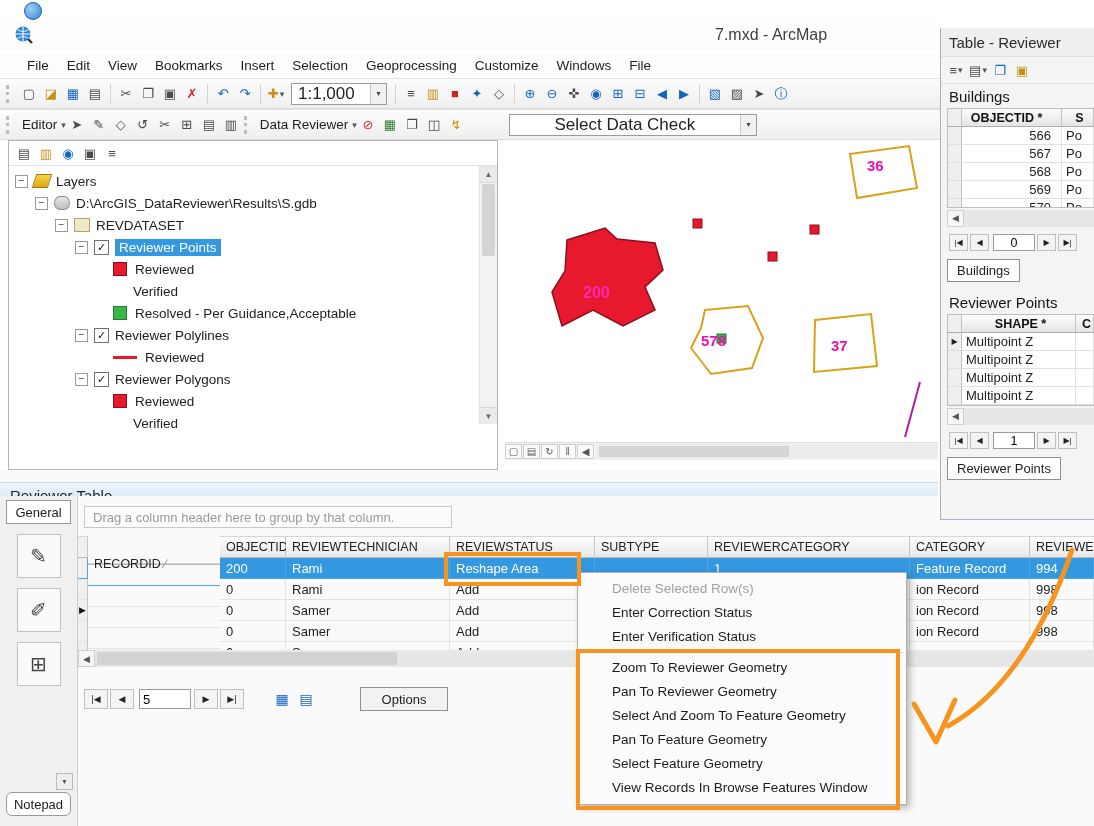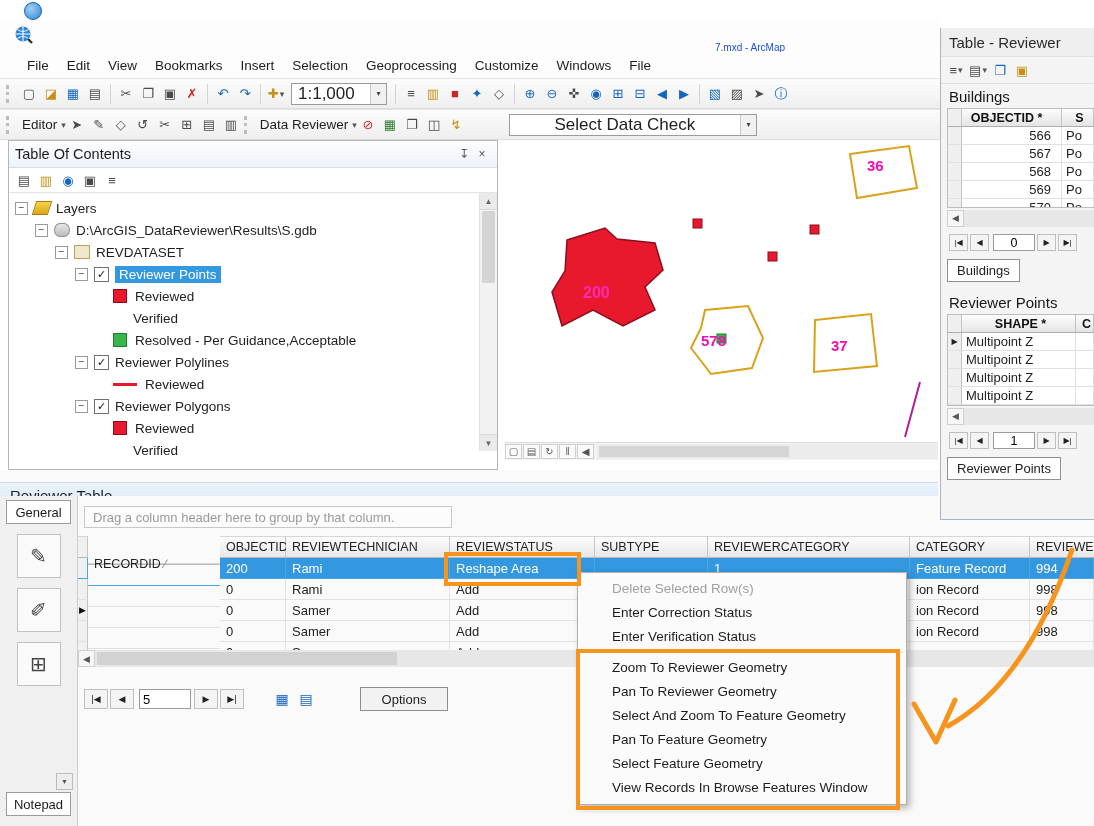--- a/index.html
+++ b/index.html
@@ -5,21 +5,21 @@
   html,body{margin:0;padding:0;background:#fff;}
   .app{position:relative;width:1094px;height:826px;overflow:hidden;background:#fff;
        font-family:"Liberation Sans","DejaVu Sans",sans-serif;font-size:13px;color:#222;}
 
   
   .topstrip{position:absolute;left:0;top:0;width:100%;height:20px;background:#fff;}
   .mini-globe{position:absolute;left:24px;top:2px;width:16px;height:16px;border-radius:50%;
       background:radial-gradient(circle at 35% 35%, #9fd0f5, #2e86d8);border:1px solid #1b5fa8;}
   .titlebar{position:absolute;left:0;top:20px;width:940px;height:30px;background:#fdfdfd;}
   .globe-icon{position:absolute;left:14px;top:5px;}
-  .wtitle{position:absolute;left:715px;top:22px;font-size:10px;color:#1d4ed8;}
+  .wtitle{position:absolute;left:715px;top:6px;font-size:16px;color:#404040;}
   .menubar{position:absolute;left:0;top:52px;width:940px;height:26px;background:#fdfdfd;
       display:flex;align-items:center;padding-left:18px;box-sizing:border-box;}
   .menu-item{padding:3px 9px;font-size:13.5px;color:#1d1d1d;cursor:default;}
   .toolbar{position:absolute;left:0;width:940px;height:31px;background:linear-gradient(#fcfcfc,#efefef);
       border-top:1px solid #e4e4e4;border-bottom:1px solid #dcdcdc;display:flex;align-items:center;
       box-sizing:border-box;padding-left:4px;}
   .t1{top:78px;} .t2{top:109px;}
   .grip{width:4px;height:18px;border-left:3px dotted #bdbdbd;margin:0 5px 0 2px;}
   .tsep{width:1px;height:20px;background:#d3d3d3;margin:0 4px;}
   .ib{width:20px;height:20px;display:inline-flex;align-items:center;justify-content:center;
@@ -79,21 +79,21 @@
   .ms-thumb{position:absolute;left:2px;top:2px;width:190px;height:11px;background:#d6d6d6;}
 
   
   .rtp{position:absolute;left:0;top:470px;width:1094px;height:356px;background:#fafafa;z-index:3;}
   .rtp-title{width:938px;height:26px;background:linear-gradient(#ecf3fb,#d7e6f5);border-top:1px solid #c9d8e8;
       box-sizing:border-box;display:flex;align-items:center;padding-left:10px;font-size:15px;color:#14212e;margin-top:12px;}
   .rtp-left{position:absolute;left:0;top:26px;width:78px;bottom:0;background:#f0f0f0;
       border-right:1px solid #cdcdcd;box-sizing:border-box;}
   .side-tab{margin:4px 6px;height:22px;background:#fff;border:1px solid #9a9a9a;display:flex;
       align-items:center;justify-content:center;font-size:13px;color:#1c1c1c;}
-  .side-tab.bottom{position:absolute;bottom:6px;left:0;right:0;}
+  .side-tab.bottom{position:absolute;bottom:6px;left:0;right:0;border-radius:6px;}
   .tool-col{display:flex;flex-direction:column;align-items:center;margin-top:10px;}
   .tool-btn{width:42px;height:42px;border:1px solid #c2c2c2;background:#fafafa;margin-bottom:10px;
       display:flex;align-items:center;justify-content:center;font-size:20px;color:#444;}
   .mini-down{position:absolute;right:4px;bottom:36px;width:15px;height:15px;border:1px solid #bbb;
       background:#eee;display:flex;align-items:center;justify-content:center;font-size:7px;color:#555;}
   .rtp-content{position:absolute;left:78px;top:26px;right:0;bottom:0;background:#fafafa;}
   .group-bar{height:40px;position:relative;}
   .group-hint{position:absolute;left:6px;top:10px;width:368px;height:22px;background:#fcfcfc;
       border:1px solid #c8c8c8;box-sizing:border-box;display:flex;align-items:center;padding-left:8px;
       color:#9a9a9a;font-size:13px;}
@@ -267,25 +267,20 @@
     <span class="ib">❐</span>
     <span class="ib">◫</span>
     <span class="ib c-gold">↯</span>
     <span class="combo dc-combo">
       <span class="cv">Select Data Check</span>
       <span class="cbtn">▾</span>
     </span>
   </div>
 
   <div class="toc">
-    <div class="toc-head">
-      <span class="toc-title">Table Of Contents</span>
-      <span class="toc-btn">↧</span>
-      <span class="toc-btn">×</span>
-    </div>
     <div class="toc-tools">
       <span class="ib">▤</span>
       <span class="ib c-gold">▥</span>
       <span class="ib c-blue">◉</span>
       <span class="ib">▣</span>
       <span class="ib">≡</span>
     </div>
     <div class="tree">
       <div class="ti lvl0">
         <span class="exp">−</span>

